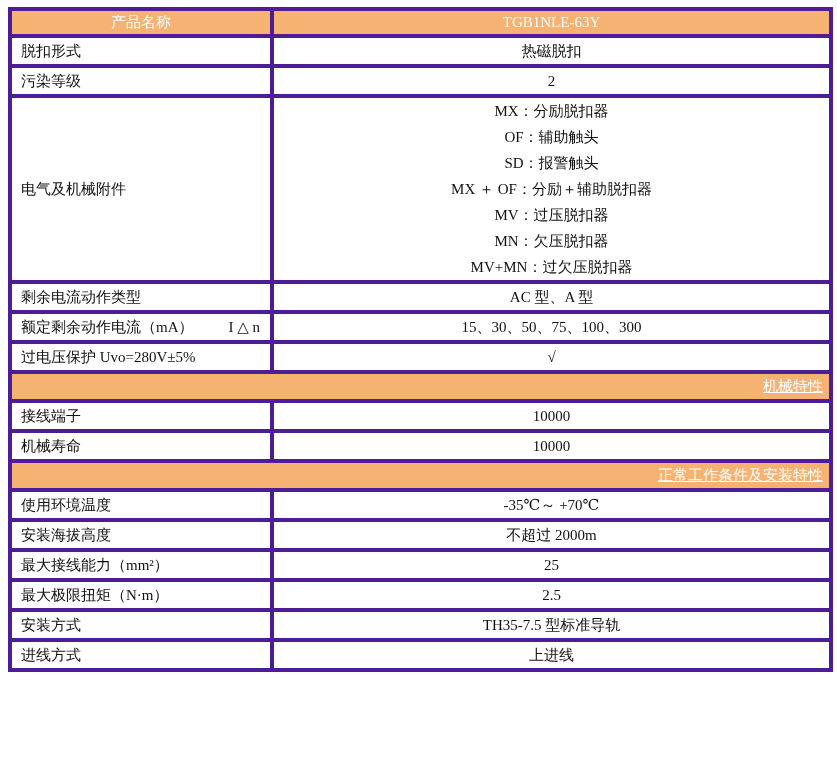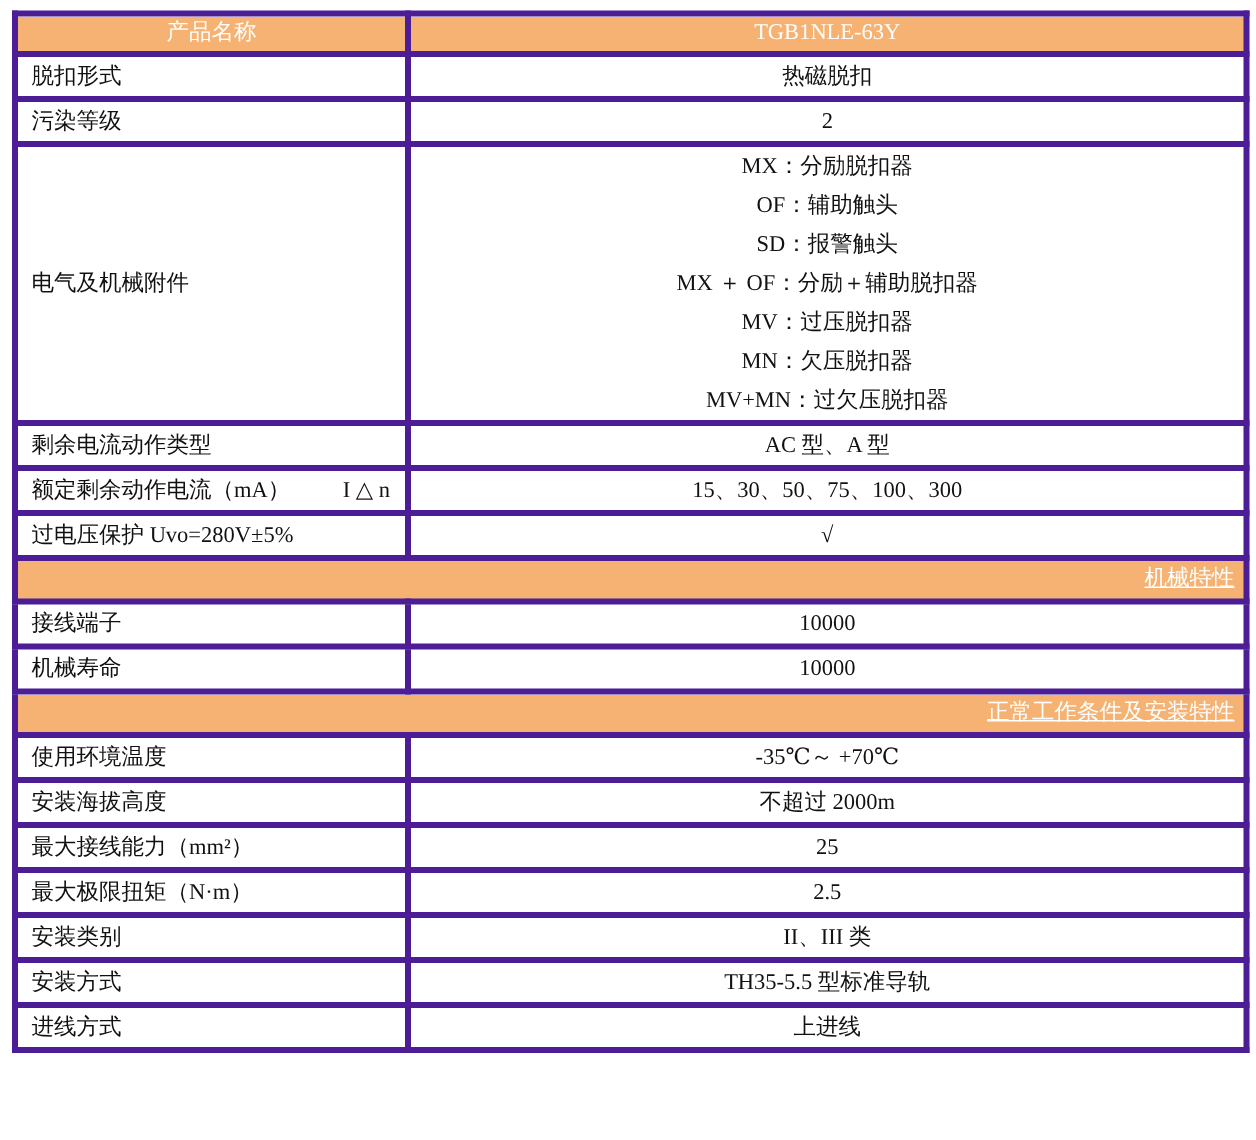--- a/index.html
+++ b/index.html
@@ -137,25 +137,21 @@
   </tr>
   <tr class="std">
     <td class="label-cell">最大接线能力（mm²）</td>
     <td class="value-cell">25</td>
   </tr>
   <tr class="std">
     <td class="label-cell">最大极限扭矩（N·m）</td>
     <td class="value-cell">2.5</td>
   </tr>
   <tr class="std">
-    <td class="label-cell">安装类别</td>
-    <td class="value-cell">II、III 类</td>
-  </tr>
-  <tr class="std">
     <td class="label-cell">安装方式</td>
-    <td class="value-cell">TH35-5.5 型标准导轨</td>
+    <td class="value-cell">TH35-7.5 型标准导轨</td>
   </tr>
   <tr class="std">
     <td class="label-cell">进线方式</td>
     <td class="value-cell">上进线</td>
   </tr>
 </tbody>
   </table>
 
 </body></html>

